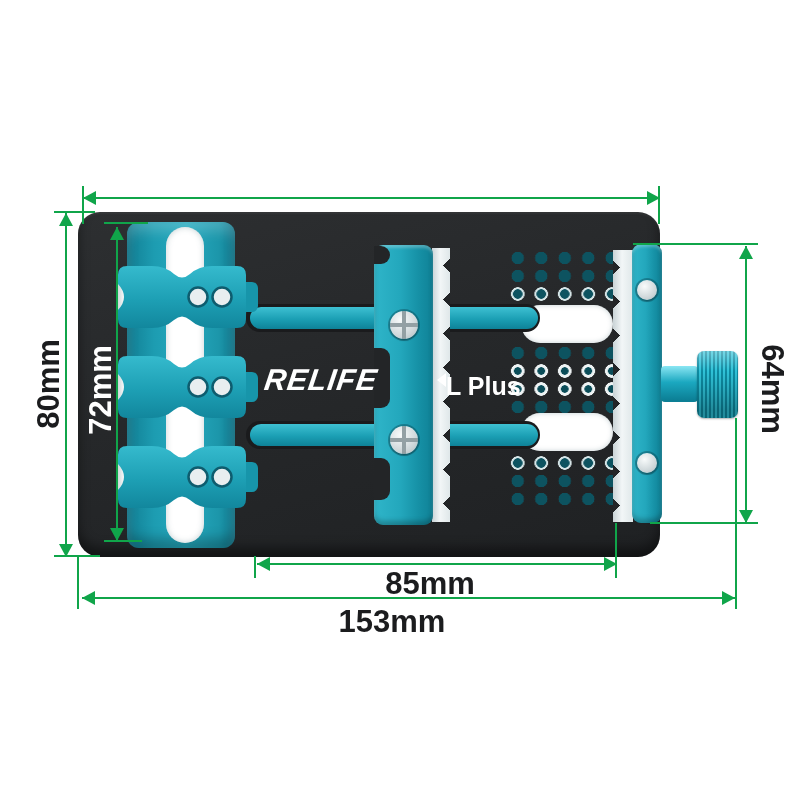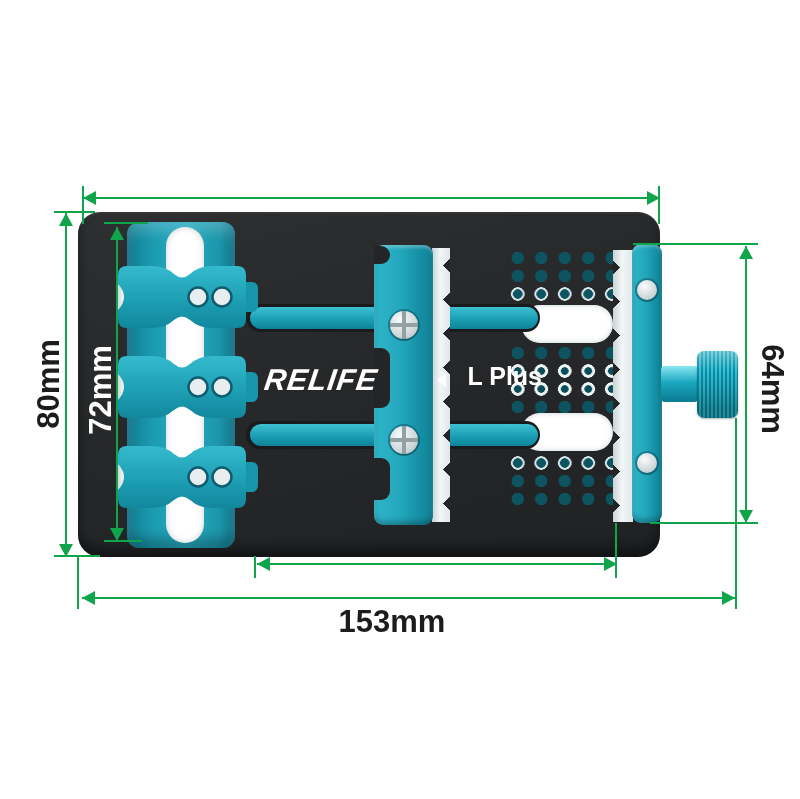--- a/index.html
+++ b/index.html
@@ -49,22 +49,22 @@
   .shaft{left:661px;top:366px;width:37px;height:36px;border-radius:4px;
     background:linear-gradient(180deg,#8ae6f3 0%,#1ba8c0 45%,#0c7f95 95%);}
   .knob{left:697px;top:351px;width:41px;height:67px;border-radius:7px;
     background:linear-gradient(180deg,rgba(255,255,255,.35),rgba(255,255,255,0) 30%,rgba(0,0,0,.28) 88%),
                repeating-linear-gradient(90deg,#0d8aa1 0 2px,#2fc2d8 2px 4px);
     box-shadow:0 1px 2px rgba(0,0,0,.3);}
 
   .brand{left:264px;top:362px;width:114px;height:36px;line-height:36px;text-align:center;
     color:#fff;font-weight:700;font-size:30px;letter-spacing:1px;transform:skewX(-8deg);
     font-style:italic;}
-  .model{left:446px;top:361px;width:96px;height:30px;line-height:30px;color:#fff;
-    font-weight:700;font-size:25px;text-align:right;}
+  .model{left:446px;top:371px;width:96px;height:30px;line-height:30px;color:#fff;
+    font-weight:700;font-size:25px;text-align:left;}
   .model-arrow{left:437px;top:373px;width:0;height:0;border-top:7px solid transparent;
     border-bottom:7px solid transparent;border-right:9px solid #fff;}
 
   
   .dl{background:#10a54a;}
   .dlabel{font-weight:700;font-size:31px;line-height:32px;color:#1b1c1e;text-align:center;width:200px;}
   .dlabel.rot-ccw{transform:rotate(-90deg);width:120px;}
   .dlabel.rot-cw{transform:rotate(90deg);width:120px;}
   .dlabel.white{color:#fff;}
   .arr{width:0;height:0;border-style:solid;border-color:transparent;}
@@ -167,20 +167,21 @@
   <div class="abs arr down" style="left:739px;top:510px"></div>
   <div class="abs dl" style="left:633px;top:243px;width:125px;height:2px"></div>
   <div class="abs dl" style="left:650px;top:522px;width:108px;height:2px"></div>
   <div class="abs dlabel rot-cw" style="left:712px;top:373px">64mm</div>
 
   <div class="abs dl" style="left:257px;top:563px;width:360px;height:2px"></div>
   <div class="abs arr left" style="left:257px;top:557px"></div>
   <div class="abs arr right" style="left:604px;top:557px"></div>
   <div class="abs dl" style="left:254px;top:556px;width:2px;height:22px"></div>
   <div class="abs dl" style="left:615px;top:523px;width:2px;height:55px"></div>
+  <div class="abs dlabel" style="left:330px;top:568px">85mm</div>
 
   <div class="abs dl" style="left:82px;top:597px;width:653px;height:2px"></div>
   <div class="abs arr left" style="left:82px;top:591px"></div>
   <div class="abs arr right" style="left:722px;top:591px"></div>
   <div class="abs dl" style="left:77px;top:557px;width:2px;height:52px"></div>
   <div class="abs dl" style="left:735px;top:418px;width:2px;height:191px"></div>
   <div class="abs dlabel" style="left:292px;top:606px">153mm</div>
 
 </div>
 

